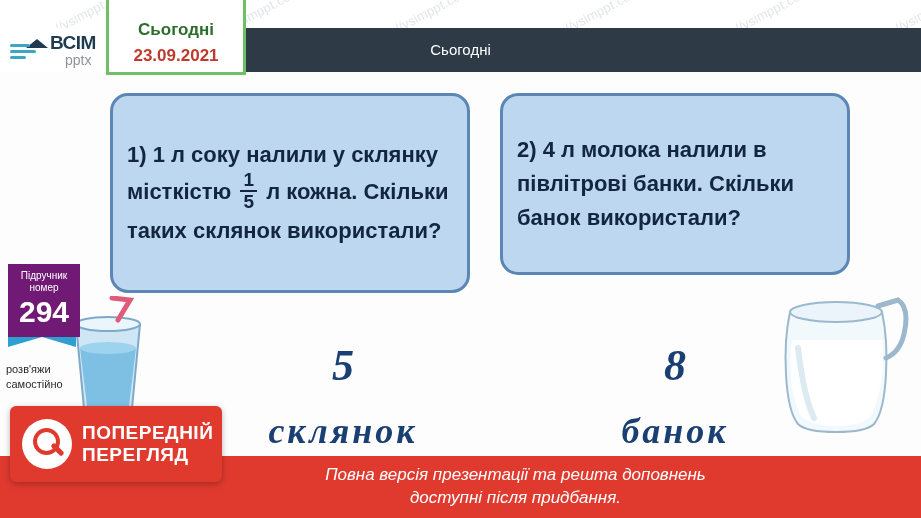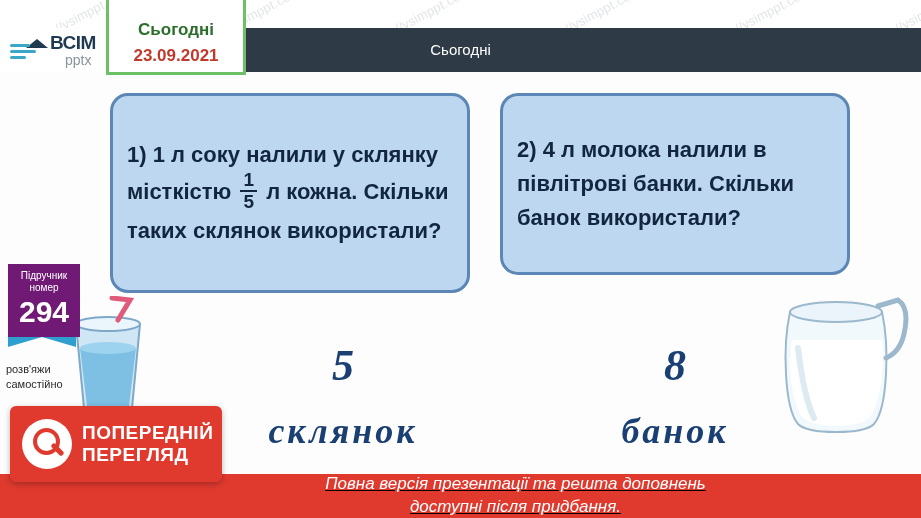--- a/index.html
+++ b/index.html
@@ -300,27 +300,26 @@
     font-size: 19px;
     line-height: 1.15;
     letter-spacing: 0.5px;
   }
 
   
   .bottom-bar {
     position: absolute;
     left: 0; bottom: 0;
     width: 921px;
-    height: 44px;
+    height: 62px;
     background: #e03a2f;
     z-index: 25;
     display: flex;
     align-items: center;
     justify-content: center;
-    text-decoration: underline;
   }
   .bottom-text {
     color: #ffffff;
     font-size: 17px;
     font-style: italic;
     text-align: center;
     line-height: 1.35;
     margin-left: 130px;
     margin-right: 20px;
   }

